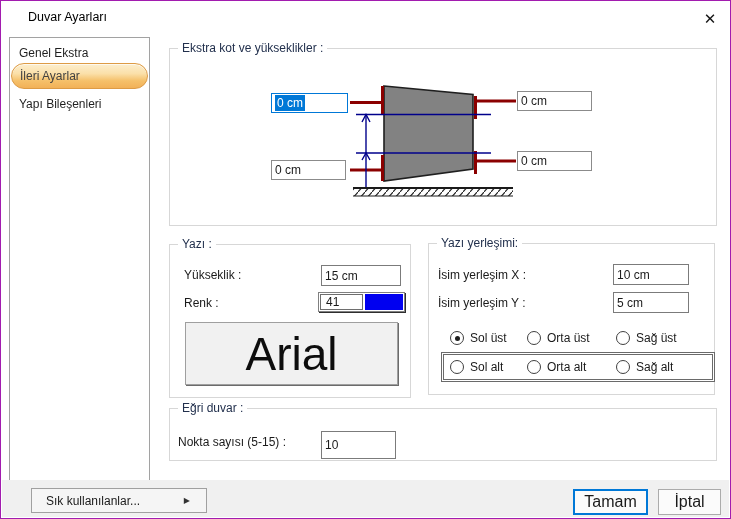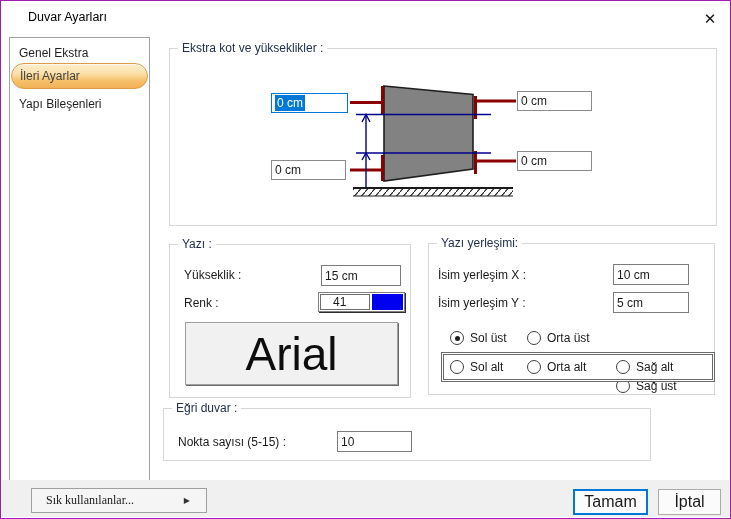--- a/index.html
+++ b/index.html
@@ -28,39 +28,39 @@
   
   .win-input{border:1px solid #7b7b7b;background:#fff;font-family:"Liberation Sans",sans-serif;
     font-size:12px;color:#1a1a1a;padding:0 3px;outline:none;}
   .focus-input{background:#fff;border:1px solid #0078d7;display:flex;align-items:center;
     padding-left:3px;}
   .sel-text{background:#0078d7;color:#fff;padding:1px 2px;}
   
   .color-ctl{border:1px solid #808080;background:#fff;display:flex;align-items:stretch;
     box-shadow:1px 1px 0 #2e2e2e;padding:1px;}
   .color-num{width:36px;border:1px solid #6e6e6e;background:#fff;display:flex;align-items:center;
-    padding-left:12px;}
+    padding-left:5px;}
   .color-swatch{flex:1;margin-left:2px;}
   
   .font-btn{background:#f1f1f1;border:1px solid #9f9f9f;box-shadow:1px 1px 0 #6b6b6b;
     display:flex;align-items:center;justify-content:center;font-size:46px;color:#0d0d0d;
     cursor:pointer;}
   
   .radio-item{display:flex;align-items:center;gap:6px;height:14px;cursor:pointer;}
   .radio{width:12px;height:12px;border:1px solid #3f3f3f;border-radius:50%;background:#fff;
     display:flex;align-items:center;justify-content:center;flex:0 0 auto;}
   .radio-item.checked .radio::after{content:"";width:5px;height:5px;border-radius:50%;background:#1e1e1e;}
   .frame2{border:1px solid #6a6a6a;box-shadow:inset 0 0 0 1px #fff,inset 0 0 0 2px #6a6a6a;}
   
   .footer{position:absolute;left:1px;right:1px;bottom:1px;height:37px;background:#f0f0f0;}
   .btn{display:flex;align-items:center;justify-content:center;background:#fbfbfb;
     border:1px solid #ababab;font-size:16px;color:#1a1a1a;cursor:pointer;}
   .btn.default{border:2px solid #0078d7;}
   .fav-btn{display:flex;align-items:center;justify-content:space-between;background:#f5f5f5;
-    border:1px solid #a0a0a0;padding:0 16px 0 14px;font-size:12px;cursor:pointer;font-family:Liberation Serif, serif;}
+    border:1px solid #a0a0a0;padding:0 16px 0 14px;font-size:12px;cursor:pointer;}
   .arrow-glyph{font-size:8px;color:#333;}
   svg{display:block;}
 </style>
 </head>
 <body>
 
 <div class="dialog">
 
   <div class="abs title" style="left:27px;top:9px;">Duvar Ayarları</div>
   <div class="abs close-btn" style="left:694px;top:5px;">
@@ -143,45 +143,45 @@
   <input class="abs win-input" style="left: 612px; top: 291px; width: 76px; height: 21px;" value="5 cm">
 
   <div class="abs radio-item checked" style="left:449px;top:330px;">
     <span class="radio"></span>
     <span>Sol üst</span>
   </div>
   <div class="abs radio-item" style="left:526px;top:330px;">
     <span class="radio"></span>
     <span>Orta üst</span>
   </div>
-  <div class="abs radio-item" style="left:615px;top:330px;margin-top:48px;">
+  <div class="abs radio-item" style="left:615px;top:330px;">
     <span class="radio"></span>
     <span>Sağ üst</span>
   </div>
 
   <div class="abs frame2" style="left:440px;top:351px;width:274px;height:30px;"></div>
 
   <div class="abs radio-item" style="left:449px;top:359px;">
     <span class="radio"></span>
     <span>Sol alt</span>
   </div>
   <div class="abs radio-item" style="left:526px;top:359px;">
     <span class="radio"></span>
     <span>Orta alt</span>
   </div>
   <div class="abs radio-item" style="left:615px;top:359px;">
     <span class="radio"></span>
     <span>Sağ alt</span>
   </div>
 
-  <div class="abs group" style="left:162px;top:407px;width:488px;height:53px;">
+  <div class="abs group" style="left:168px;top:407px;width:548px;height:53px;">
     <span class="group-label">Eğri duvar :</span>
   </div>
   <div class="abs lbl" style="left:177px;top:433px;">Nokta sayısı (5-15) :</div>
-  <input class="abs win-input" style="left: 336px; top: 430px; width: 75px; height: 21px;" value="10">
+  <input class="abs win-input" style="left: 320px; top: 430px; width: 75px; height: 28px;" value="10">
 
   <div class="footer"></div>
   <div class="abs fav-btn" style="left:30px;top:487px;width:176px;height:25px;">
     <span>Sık kullanılanlar...</span>
     <span class="arrow-glyph">▶</span>
   </div>
   <div class="abs btn default" style="left:572px;top:488px;width:75px;height:26px;">
     <span>Tamam</span>
   </div>
   <div class="abs btn" style="left:657px;top:488px;width:63px;height:26px;">

